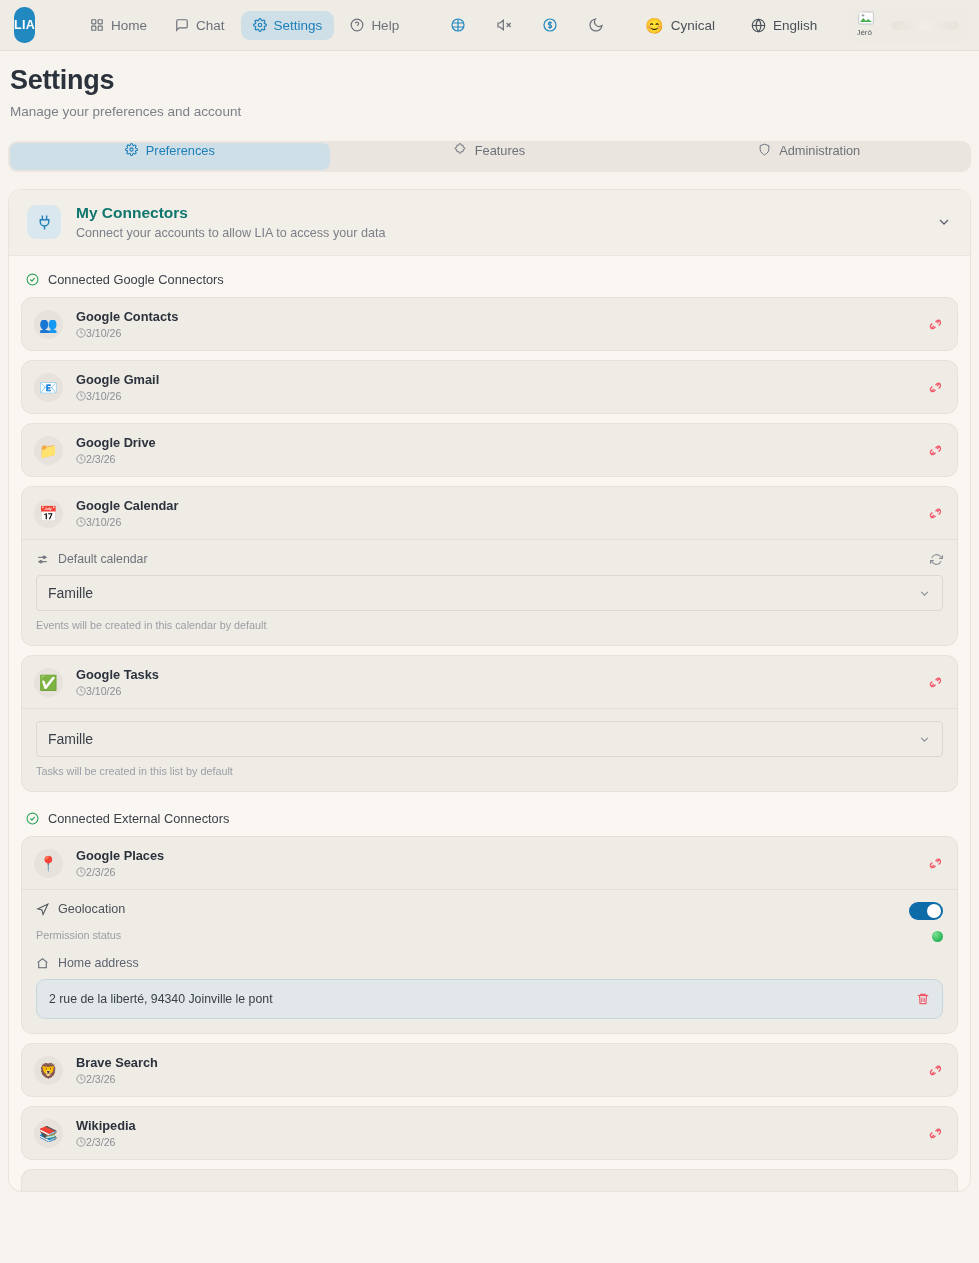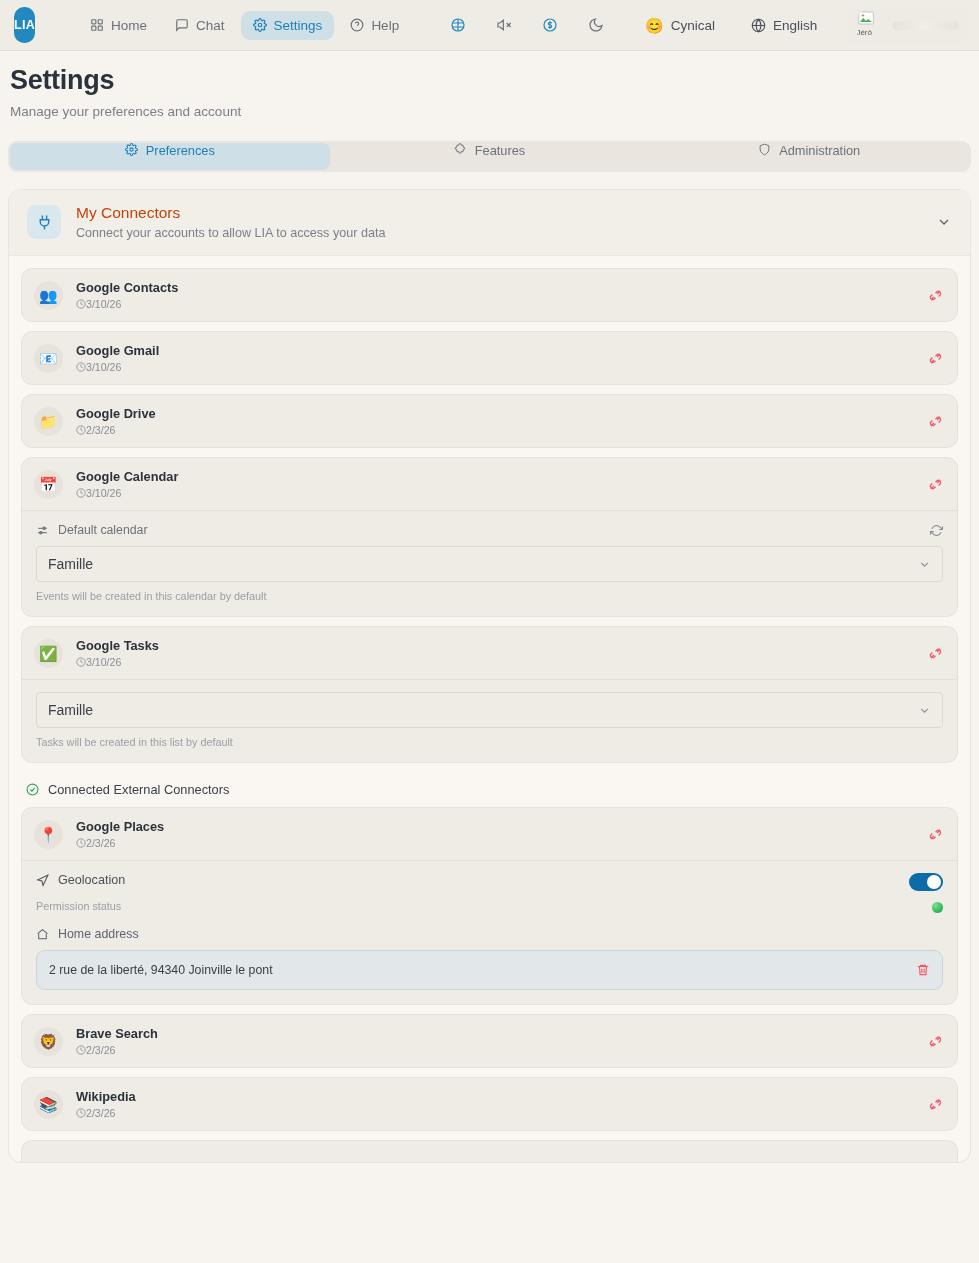--- a/index.html
+++ b/index.html
@@ -106,21 +106,21 @@
     display: flex; align-items: center; gap: 15px;
     padding: 14px 18px 15px 18px;
     background: #f2efe9;
     border-bottom: 1px solid #eae6df;
   }
   .cardicon {
     width: 34px; height: 34px; border-radius: 9px;
     background: #d9e7ef; color: #2181bb;
     display: flex; align-items: center; justify-content: center;
   }
-  .cardtitle { font-size: 15.5px; font-weight: normal; color: #c2410c; }
+  .cardtitle { font-size: 15.5px; font-weight: bold; color: #0f766e; }
   .cardsub { font-size: 12.6px; color: #7b7f87; margin-top: 4px; }
   .cardchev { margin-left: auto; color: #5d6470; }
 
   .cardbody { padding: 12px 12px 0 12px; }
 
   .grouphead {
     display: flex; align-items: center; gap: 9px;
     font-size: 12.8px; color: #3b4049;
     padding: 4px 5px 10px 5px;
   }
@@ -364,20 +364,29 @@
     </div>
     <div class="cardchev">
       <svg width="16" height="16" viewBox="0 0 24 24" fill="none" stroke="currentColor" stroke-width="2">
           <polyline points="6 9 12 15 18 9"></polyline>
         </svg>
     </div>
   </div>
 
   <div class="cardbody">
 
+    <div class="grouphead">
+      <span class="chk">
+          <svg width="13" height="13" viewBox="0 0 24 24" fill="none" stroke="currentColor" stroke-width="2">
+            <circle cx="12" cy="12" r="10"></circle>
+            <polyline points="8 12 11 15 16 9"></polyline>
+          </svg>
+        </span>
+      <span>Connected Google Connectors</span>
+    </div>
 
     <div class="conn">
       <div class="connrow">
         <div class="avat">👥</div>
         <div class="connmeta">
           <div class="connname">Google Contacts</div>
           <div class="conndate">
             <svg width="10" height="10" viewBox="0 0 24 24" fill="none" stroke="currentColor" stroke-width="2">
                 <circle cx="12" cy="12" r="10"></circle>
                 <polyline points="12 6 12 12 16 14"></polyline>

